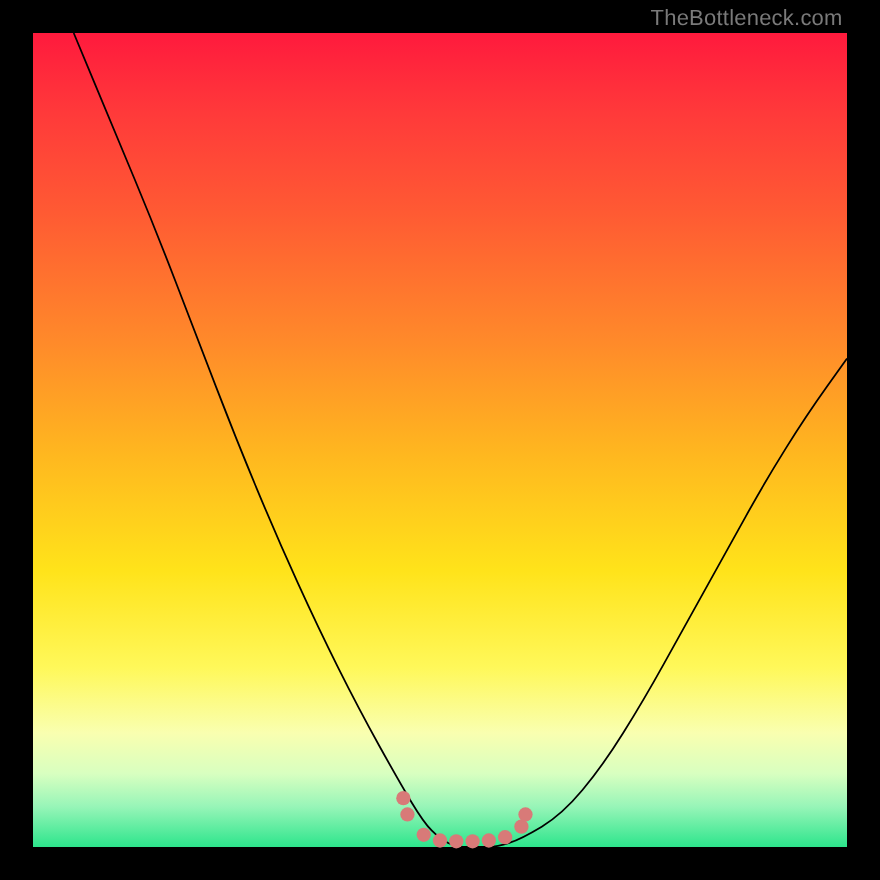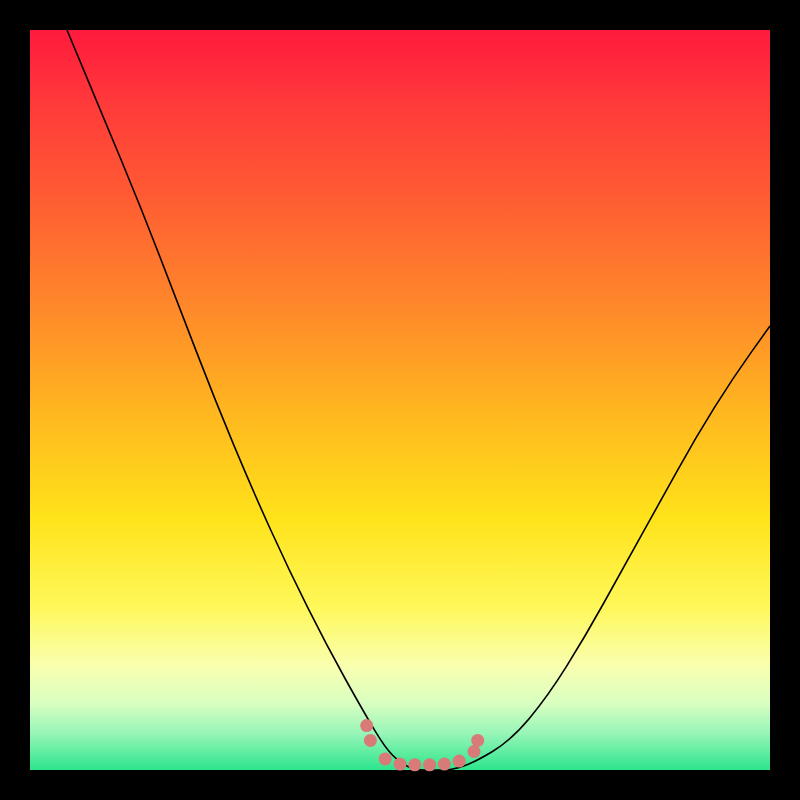--- a/index.html
+++ b/index.html
@@ -82,14 +82,15 @@
           <circle cx="384.8" cy="734.8" r="6.5" class="marker"></circle>
           <circle cx="399.6" cy="734.8" r="6.5" class="marker"></circle>
           <circle cx="414.4" cy="734.1" r="6.5" class="marker"></circle>
           <circle cx="429.2" cy="731.1" r="6.5" class="marker"></circle>
           <circle cx="444.0" cy="721.5" r="6.5" class="marker"></circle>
           <circle cx="447.7" cy="710.4" r="6.5" class="marker"></circle>
         </g>
     </svg>
   </div>
 
+  <div class="watermark">TheBottleneck.com</div>
 
 </div>
 
 </body></html>

